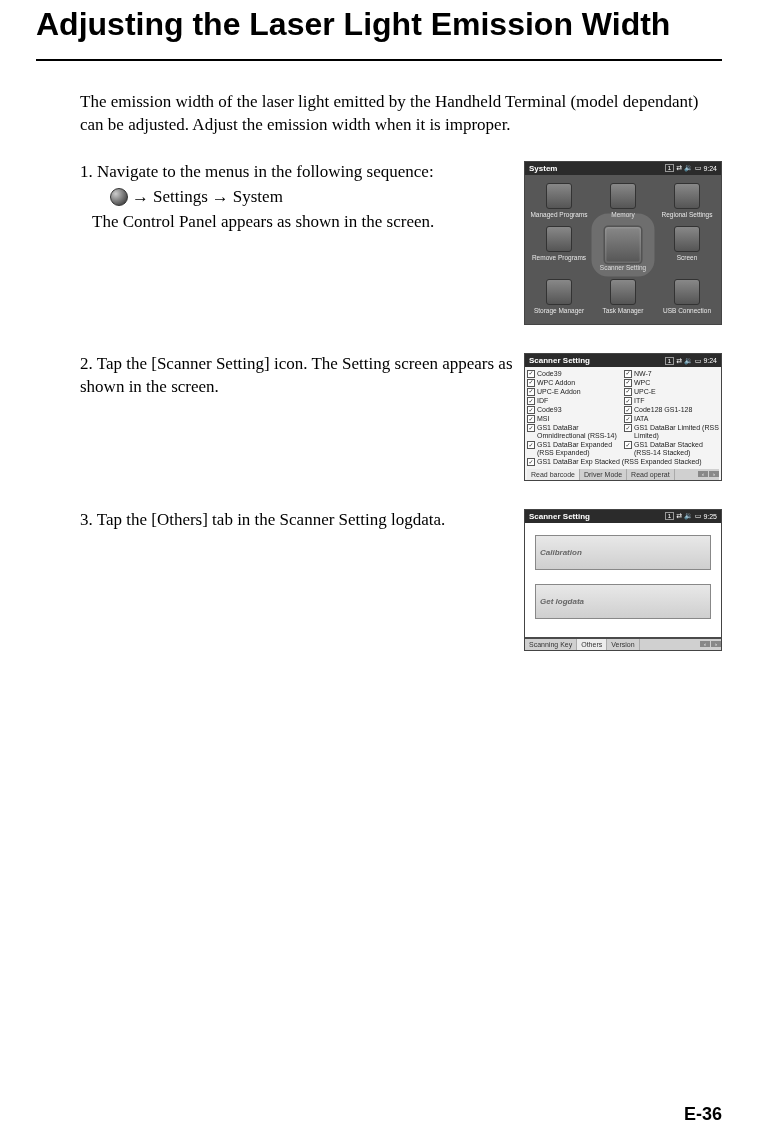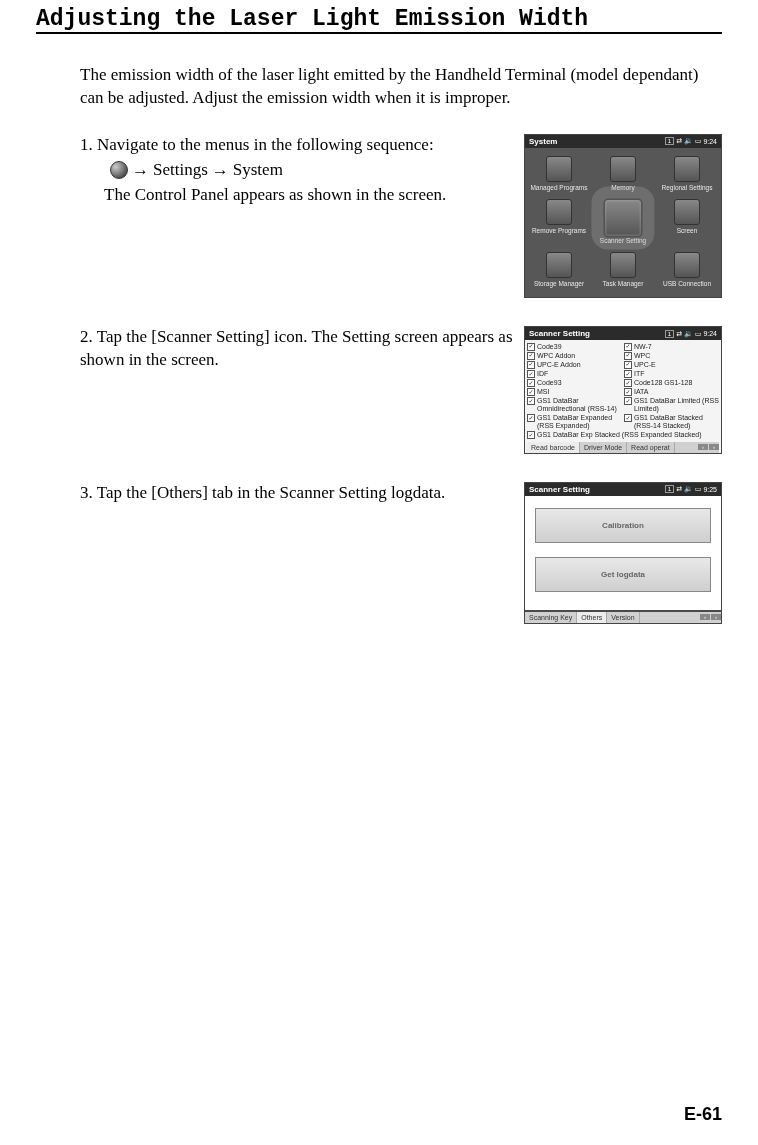--- a/index.html
+++ b/index.html
@@ -6,24 +6,24 @@
     body {
       width: 758px;
       height: 1145px;
       background: #fff;
       font-family: "Times New Roman", serif;
       color: #000;
       padding: 6px 36px 20px 36px;
       position: relative;
     }
     .title {
-      font-family: Liberation Mono, monospace;
+      font-family: Liberation Sans, sans-serif;
       font-weight: bold;
-      font-size: 23px;
-      margin-bottom: 0;
+      font-size: 32px;
+      margin-bottom: 16px;
     }
     .title-underline {
       border-bottom: 2px solid #000;
       margin-bottom: 30px;
     }
     .intro {
       margin-left: 44px;
       font-size: 17px;
       line-height: 1.35;
       margin-bottom: 24px;
@@ -53,21 +53,21 @@
       margin-bottom: 2px;
     }
     .arrow { font-family: Arial, sans-serif; }
     .globe-icon {
       width: 18px; height: 18px;
       border-radius: 50%;
       background: radial-gradient(circle at 30% 30%, #ccc, #222);
       display: inline-block;
       border: 1px solid #333;
     }
-    .continuation { margin-left: 24px; }
+    .continuation { margin-left: 12px; }
     
     .screenshot {
       width: 198px;
       flex-shrink: 0;
       background: #4a4a4a;
       color: #ddd;
       font-family: Verdana, Arial, sans-serif;
       font-size: 8px;
       border: 1px solid #444;
       position: relative;
@@ -180,25 +180,26 @@
     }
     
     .others-body {
       background: #fff;
       padding: 12px 10px 4px 10px;
     }
     .big-btn {
       background: linear-gradient(#e8e8e8,#cfcfcf);
       border: 1px solid #888;
       color: #666;
-      text-align: center;
+      text-align: left;
       font-weight: bold;
       font-size: 8px;
       padding: 12px 4px;
       margin-bottom: 14px;
+      font-style: italic;
     }
     .page-number {
       position: absolute;
       bottom: 20px;
       right: 36px;
       font-family: Arial, Helvetica, sans-serif;
       font-weight: bold;
       font-size: 18px;
     }
   </style>
@@ -376,13 +377,13 @@
       <div class="tab active">Others</div>
       <div class="tab">Version</div>
       <div class="tab-arrows">
         <div class="ta">‹</div>
         <div class="ta">›</div>
       </div>
     </div>
   </div>
 </div>
 
-<div class="page-number">E-61</div>
+<div class="page-number">E-36</div>
 
 </body></html>

